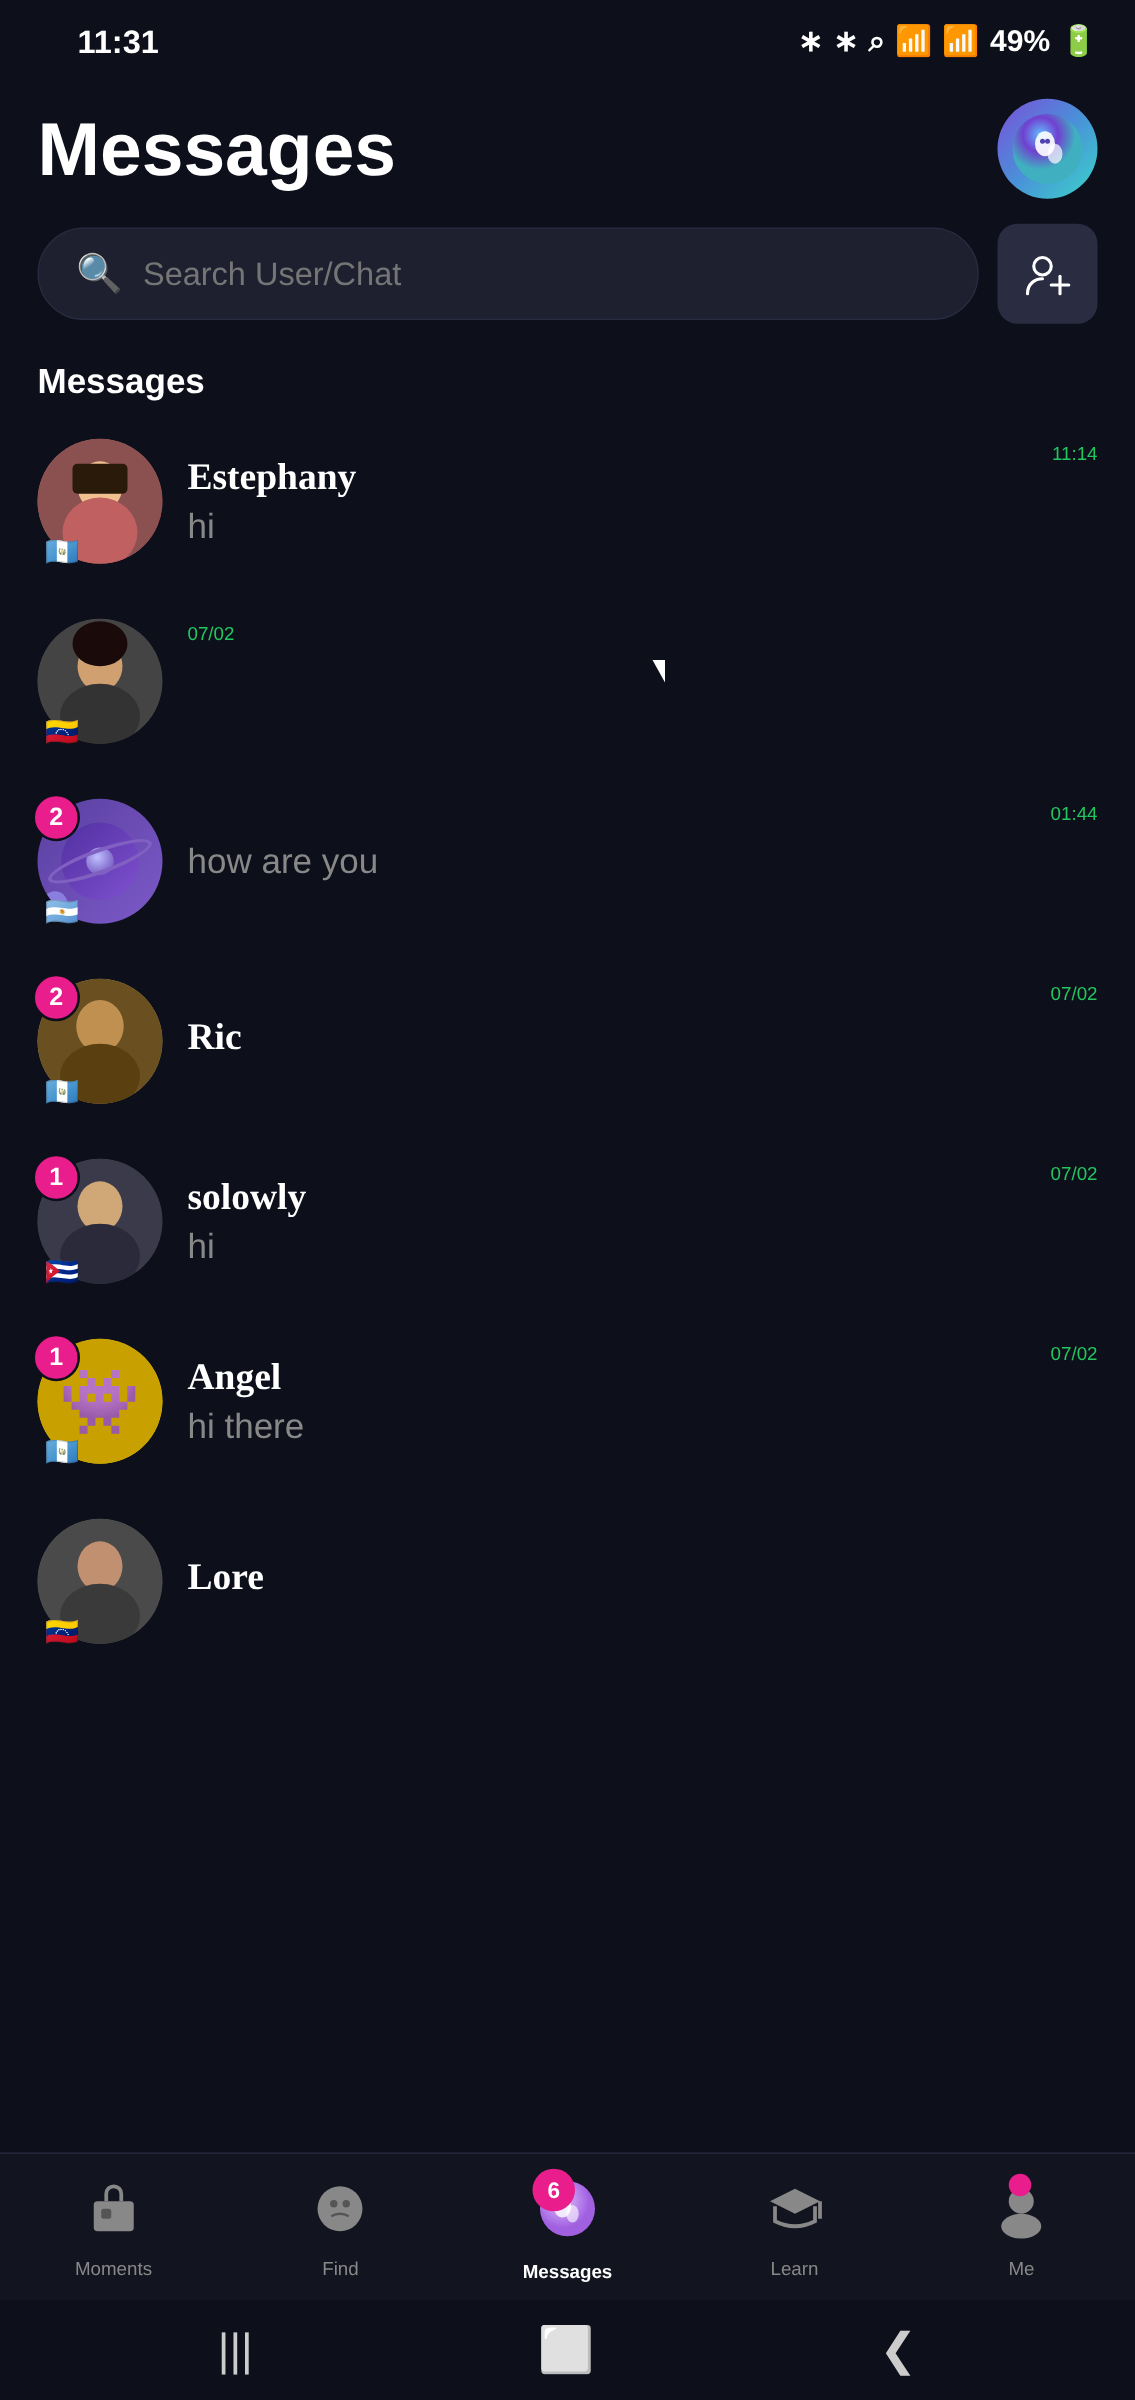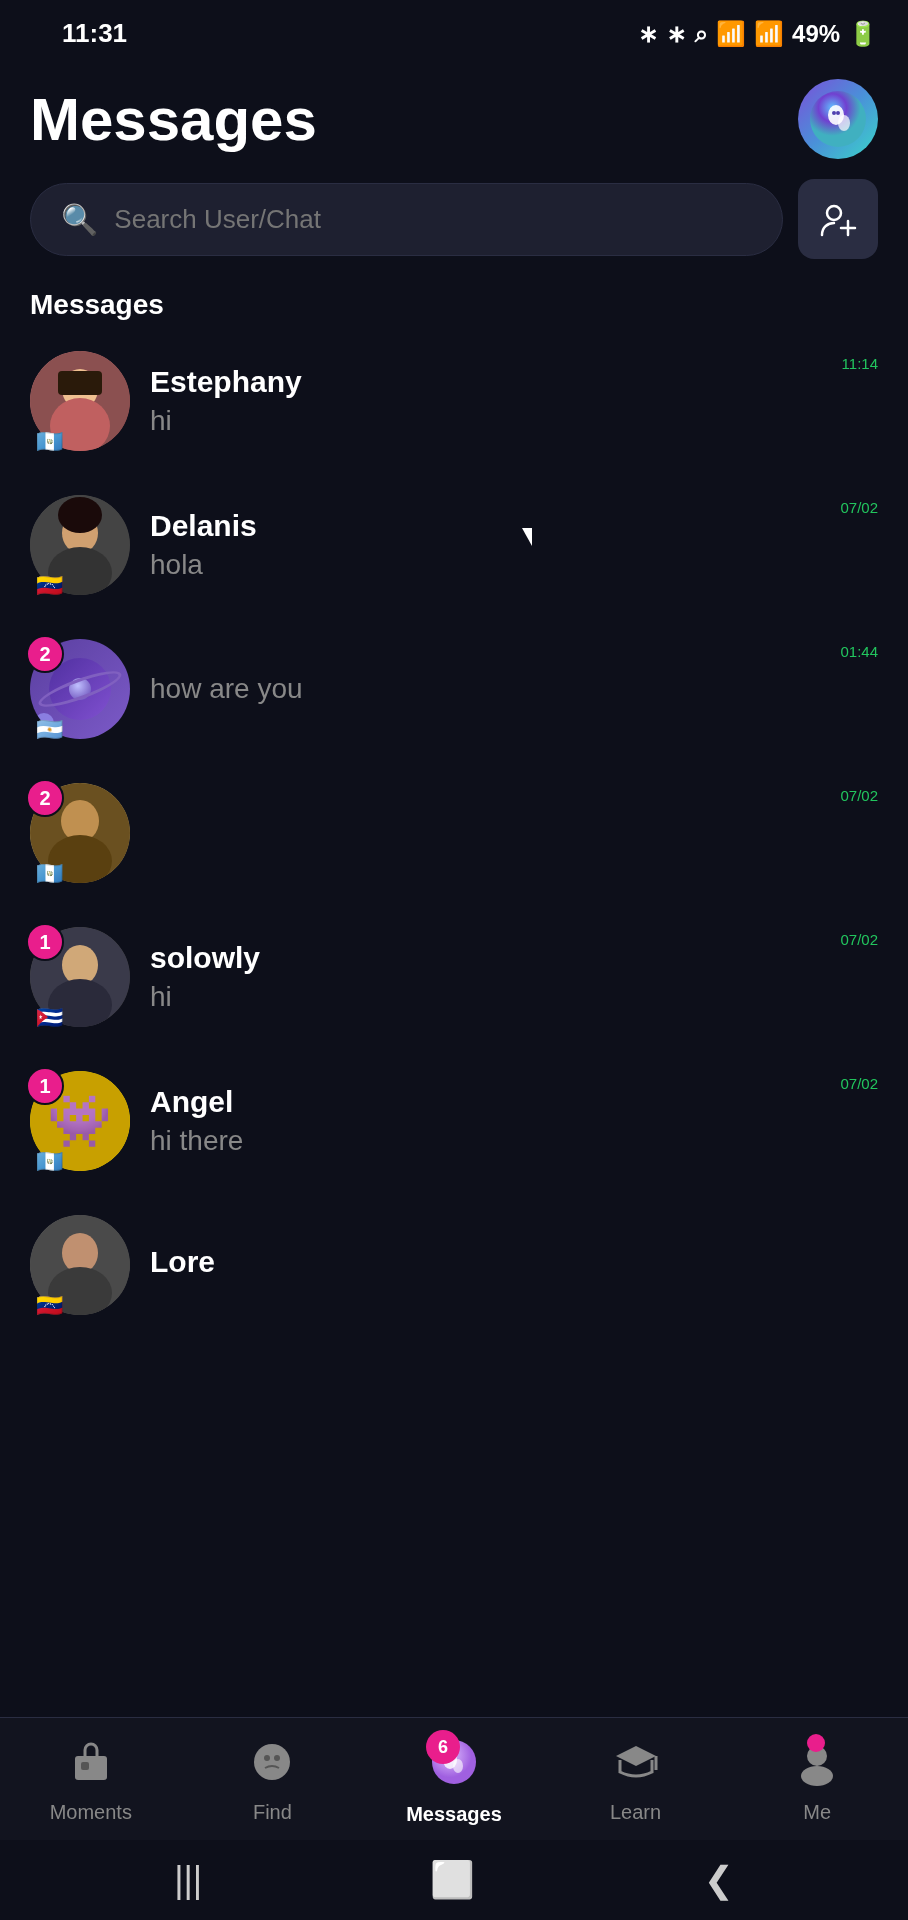--- a/index.html
+++ b/index.html
@@ -180,20 +180,21 @@
 
     .chat-info {
       flex: 1;
       min-width: 0;
     }
     .chat-name {
       font-size: 30px;
       font-weight: 600;
       color: #fff;
       margin-bottom: 6px;
+      font-family: Liberation Serif, serif;
     }
     .chat-preview {
       font-size: 28px;
       color: #888;
       white-space: nowrap;
       overflow: hidden;
       text-overflow: ellipsis;
     }
     .chat-time {
       font-size: 15px;
@@ -225,21 +226,21 @@
       cursor: pointer;
       position: relative;
       min-width: 120px;
     }
     .nav-icon {
       font-size: 40px;
       color: #888;
     }
     .nav-icon.active { color: #fff; }
     .nav-label {
-      font-size: 20px;
+      font-size: 15px;
       color: #888;
     }
     .nav-label.active { color: #fff; font-weight: 600; }
 
     .nav-badge {
       position: absolute;
       top: -6px;
       right: 20px;
       background: #e91e8c;
       color: #fff;
@@ -385,24 +386,20 @@
         <svg width="100" height="100" viewBox="0 0 100 100">
             <circle cx="50" cy="50" r="50" fill="#444"></circle>
             <ellipse cx="50" cy="38" rx="18" ry="20" fill="#d0a070"></ellipse>
             <ellipse cx="50" cy="20" rx="22" ry="18" fill="#1a0a0a"></ellipse>
             <ellipse cx="50" cy="78" rx="32" ry="26" fill="#333"></ellipse>
           </svg>
       </div>
 
       <div class="flag-badge">🇻🇪</div>
     </div>
-    <div class="chat-info">
-      <div class="chat-name">Delanis</div>
-      <div class="chat-preview">hola</div>
-    </div>
     <span class="chat-time">07/02</span>
   </div>
     <div class="chat-item">
     <div class="avatar-wrap">
       <div class="avatar avatar-dai">
 
       <div style="width:100%;height:100%;display:flex;align-items:center;justify-content:center;position:relative;">
         <div style="width:62px;height:62px;background:linear-gradient(135deg,#5030a0,#8050d0);border-radius:50%;display:flex;align-items:center;justify-content:center;">
           <div style="width:22px;height:22px;background:radial-gradient(circle at 40% 35%,#c0c0ff,#6040b0);border-radius:50%;"></div>
         </div>
@@ -424,20 +421,21 @@
         <svg width="100" height="100" viewBox="0 0 100 100">
             <circle cx="50" cy="50" r="50" fill="#6a5020"></circle>
             <ellipse cx="50" cy="38" rx="19" ry="21" fill="#c09050"></ellipse>
             <ellipse cx="50" cy="78" rx="32" ry="26" fill="#5a4010"></ellipse>
           </svg>
       </div>
       <div class="badge">2</div>
       <div class="flag-badge">🇬🇹</div>
     </div>
     <div class="chat-info">
+      <div class="chat-name">Ric</div>
     </div>
     <span class="chat-time">07/02</span>
   </div>
     <div class="chat-item">
     <div class="avatar-wrap">
       <div class="avatar avatar-solowly">
         <svg width="100" height="100" viewBox="0 0 100 100">
             <circle cx="50" cy="50" r="50" fill="#3a3a4a"></circle>
             <ellipse cx="50" cy="38" rx="18" ry="20" fill="#d0a878"></ellipse>
             <ellipse cx="50" cy="78" rx="32" ry="26" fill="#2a2a3a"></ellipse>

